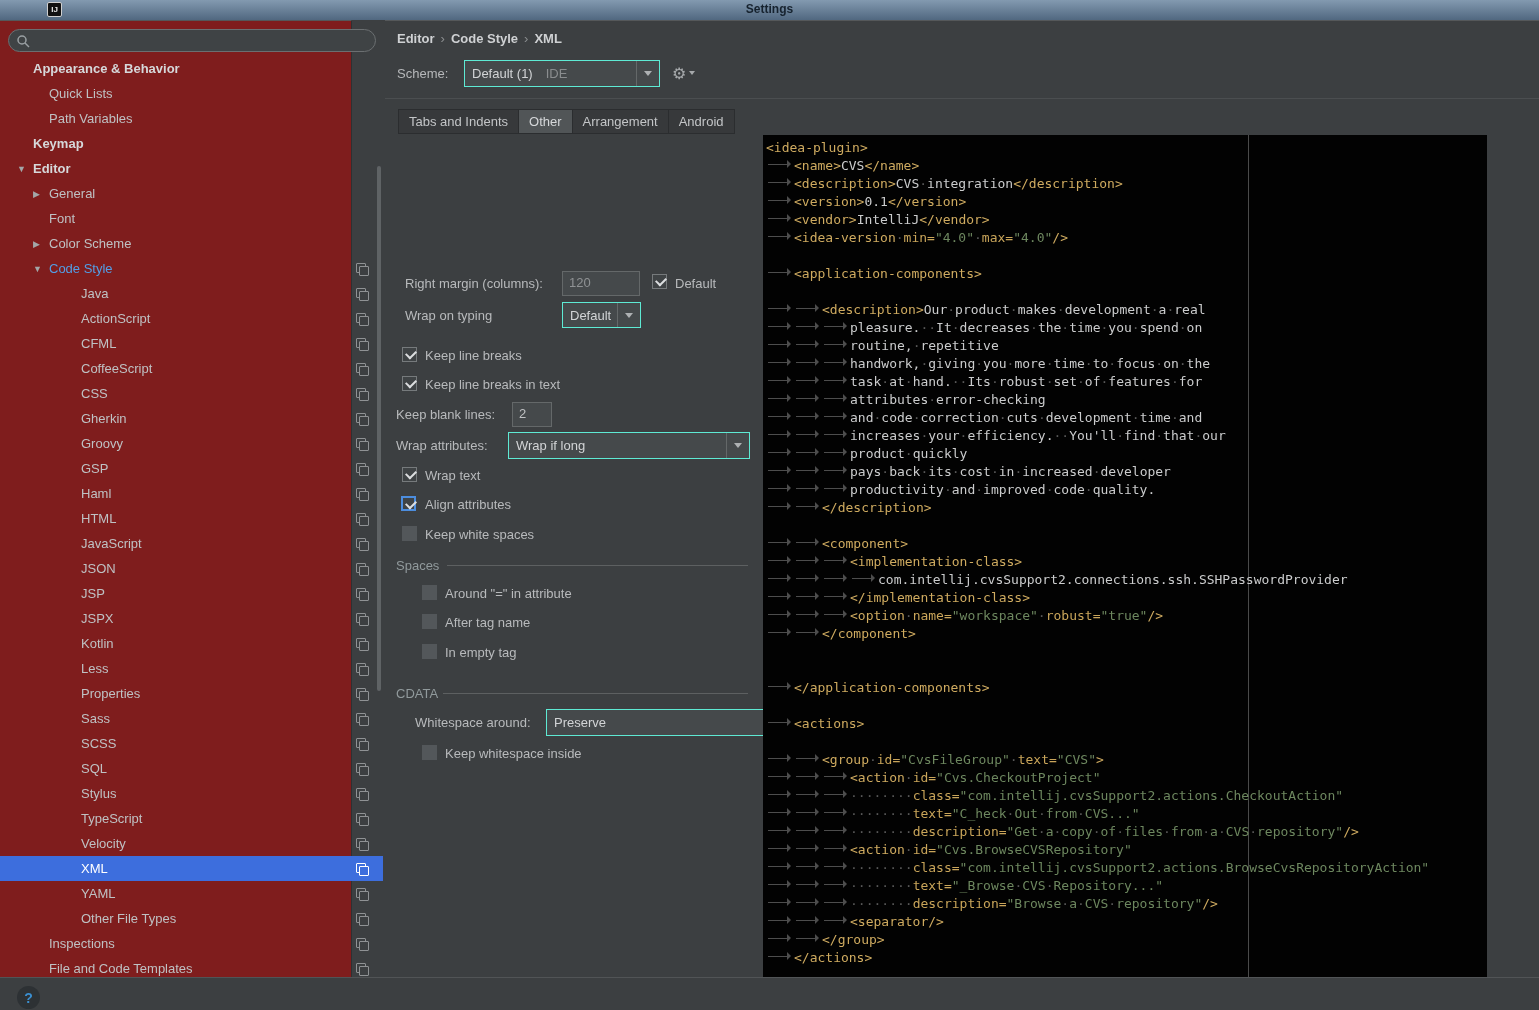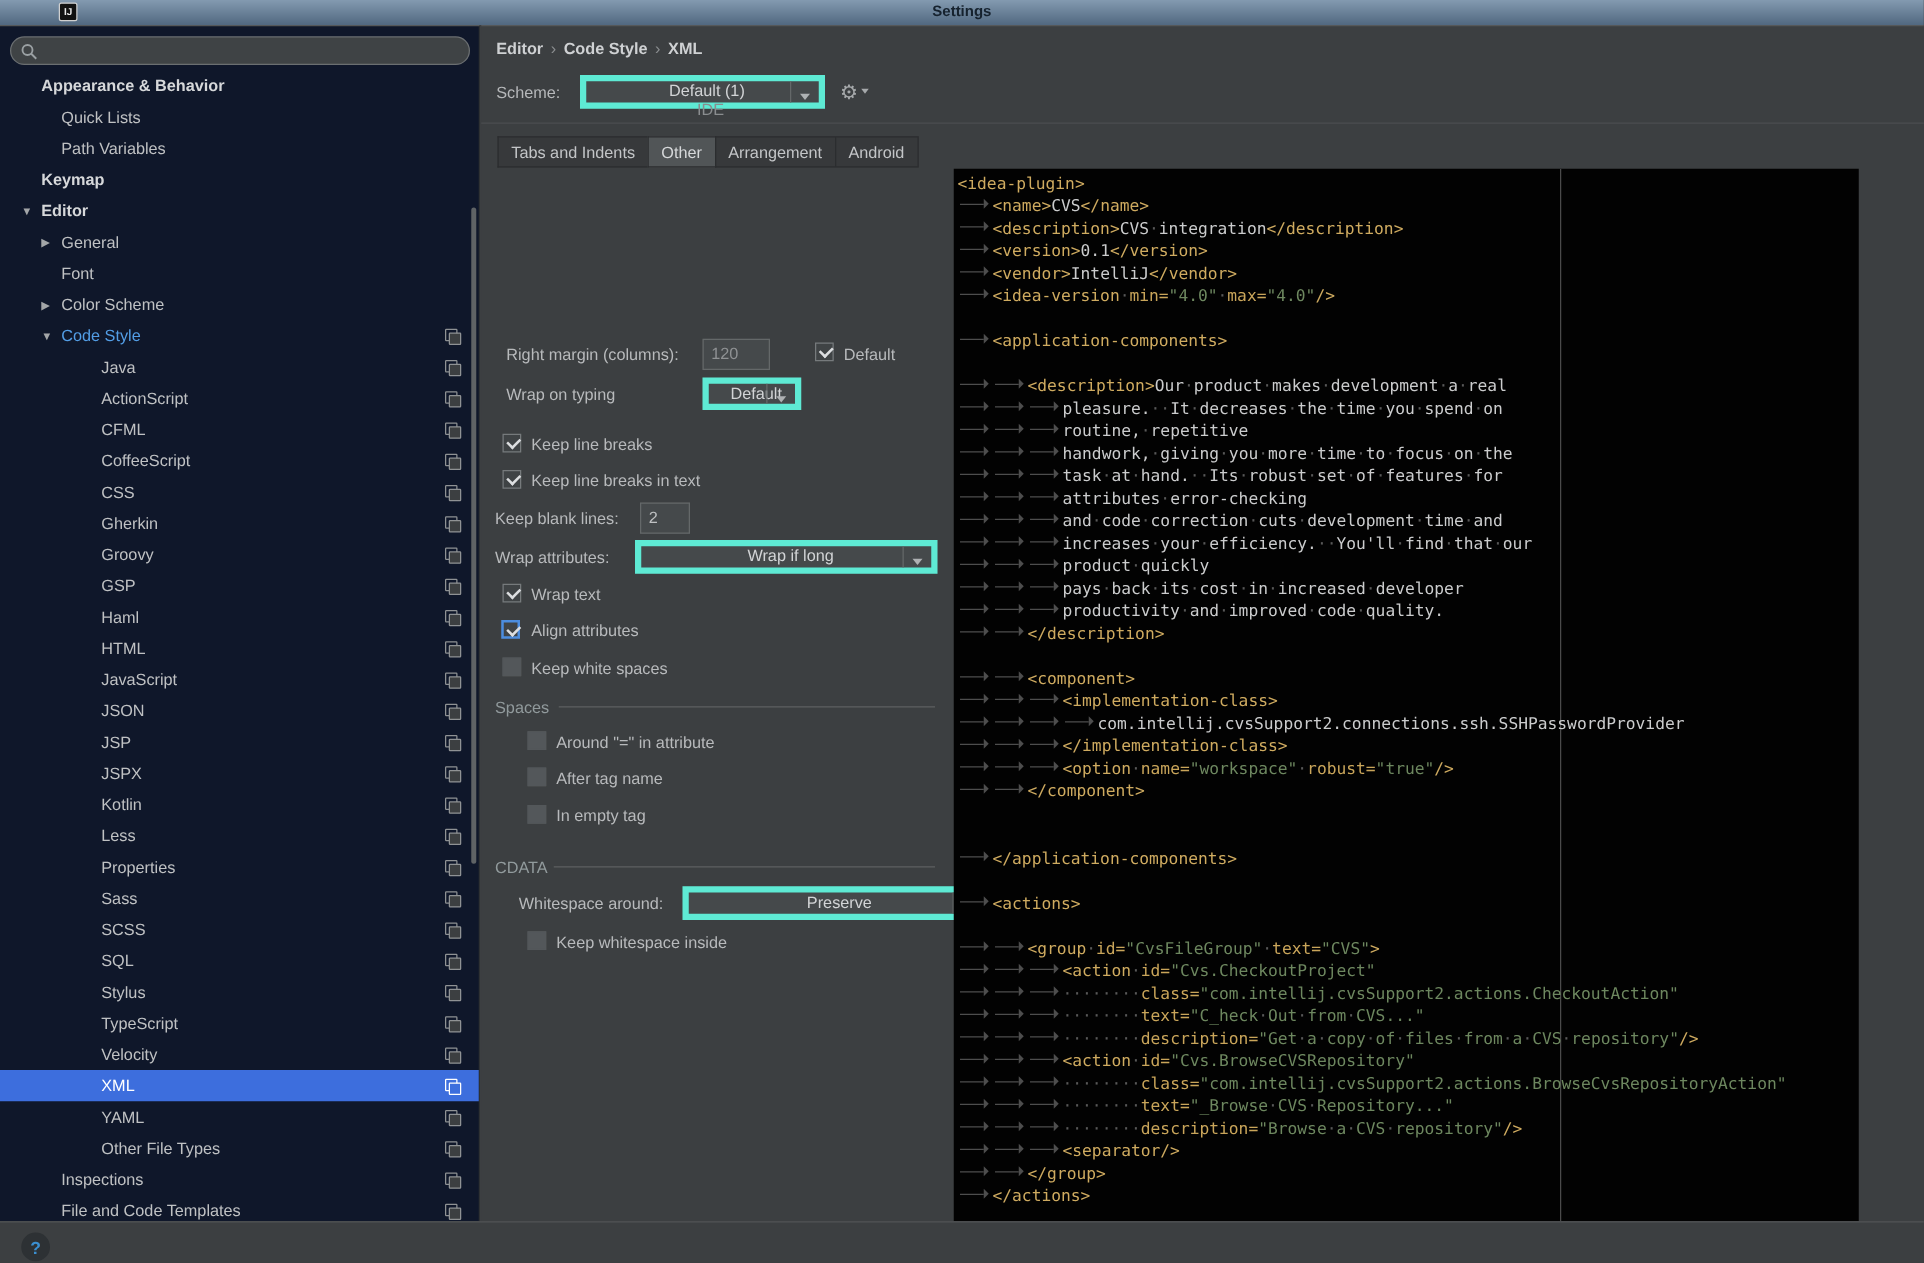--- a/index.html
+++ b/index.html
@@ -10,22 +10,22 @@
   .titlebar { position:absolute; left:0; top:0; width:1539px; height:20px;
     background:linear-gradient(#839ab0,#516880); }
   .titlebar .logo { position:absolute; left:3px; top:2px; width:15px; height:15px;
     background:#111; color:#e8e8e8; font-size:8px; font-weight:bold;
     display:flex; align-items:center; justify-content:center; border-radius:2px;
     border:1px solid #d0d0d0;margin-left:44px; }
   .titlebar .title { position:absolute; left:0; right:0; top:2px; text-align:center;
     font-size:12px; font-weight:bold; color:#16222e; }
 
   
-  .sidebar { position:absolute; left:0; top:20px; width:384px; height:957px;
-    background:#0f172a; border-right:1px solid #2e3133; border-top:1px solid #55585a; }
+  .sidebar { position:absolute; left:0; top:20px; width:352px; height:957px;
+    background:#7f1d1d; border-right:1px solid #2e3133; border-top:1px solid #55585a; }
   .main { position:absolute; left:385px; top:20px; width:1154px; height:957px;
     background:#3c3f41; border-top:1px solid #55585a; }
   .bottom { position:absolute; left:0; right:0; bottom:0; height:33px;
     background:#3c3f41; border-top:1px solid #515456; z-index:5; }
   .help { position:absolute; left:17px; top:8px; width:23px; height:23px;
     border-radius:50%; background:#2d3134; color:#3b8fd0; font-weight:bold;
     font-size:14px; display:flex; align-items:center; justify-content:center; }
 
   
   .searchbox { position:absolute; left:8px; top:8px; width:368px; height:23px;
@@ -54,22 +54,22 @@
   .trow.selected .dup { color:#fff; }
   .trow.selected .dup::after { background:#3d6edd; }
   .vscroll { position:absolute; left:377px; top:145px; width:4px; height:525px;
     background:#5f6365; border-radius:2px; }
 
   
   .breadcrumb { position:absolute; left:12px; top:10px; font-size:13px;
     font-weight:bold; color:#cfd1d3; }
   .breadcrumb .sep { color:#8a8d8f; padding:0 6px; font-weight:normal; }
   .scheme-label { position:absolute; left:12px; top:45px; font-size:13px; color:#b6b8ba; }
-  .combo { position:absolute; background:#45494b; border:5px solid #5eead4;
-    font-size:13px; color:#d2d4d6; display:flex; align-items:center;flex-direction:column; }
+  .combo { position:absolute; background:#45494b; border:1px solid #5eead4;
+    font-size:13px; color:#d2d4d6; display:flex; align-items:center; }
   .combo .cval { padding-left:7px; white-space:nowrap; }
   .combo .dim { color:#8a8d8f; margin-left:6px; }
   .combo .cbtn { position:absolute; right:0; top:0; bottom:0; width:23px;
     border-left:1px solid #646869; }
   .combo .cbtn::after { content:""; position:absolute; left:7px; top:10px;
     border-left:4px solid transparent; border-right:4px solid transparent;
     border-top:5px solid #aeb1b3; }
   .scheme-combo { left:79px; top:39px; width:196px; height:27px; }
   .gear { position:absolute; left:287px; top:43px; font-size:16px; color:#a6a9ab; }
   .gear::after { content:""; display:inline-block; margin-left:3px; vertical-align:4px;
@@ -301,21 +301,21 @@
 
   <div class="tabbar">
       <div class="tab">Tabs and Indents</div>
       <div class="tab selected">Other</div>
       <div class="tab">Arrangement</div>
       <div class="tab">Android</div>
     </div>
 
   <div class="form">
     <span class="flabel" style="left:20px; top:141px">Right margin (columns):</span>
-    <span class="field" style="left:177px; top:136px; width:54px; height:25px; color:#8f9294">120</span>
+    <span class="field" style="left:177px; top:136px; width:78px; height:25px; color:#8f9294">120</span>
     <span class="cb checked" style="left:267px; top:139px"></span>
     <span class="flabel" style="left:290px; top:141px">Default</span>
 
     <span class="flabel" style="left:20px; top:173px">Wrap on typing</span>
     <div class="combo" style="left:177px; top:167px; width:79px; height:26px">
       <span class="cval">Default</span>
       <span class="cbtn"></span>
     </div>
 
     <span class="cb checked" style="left:17px; top:212px"></span>

